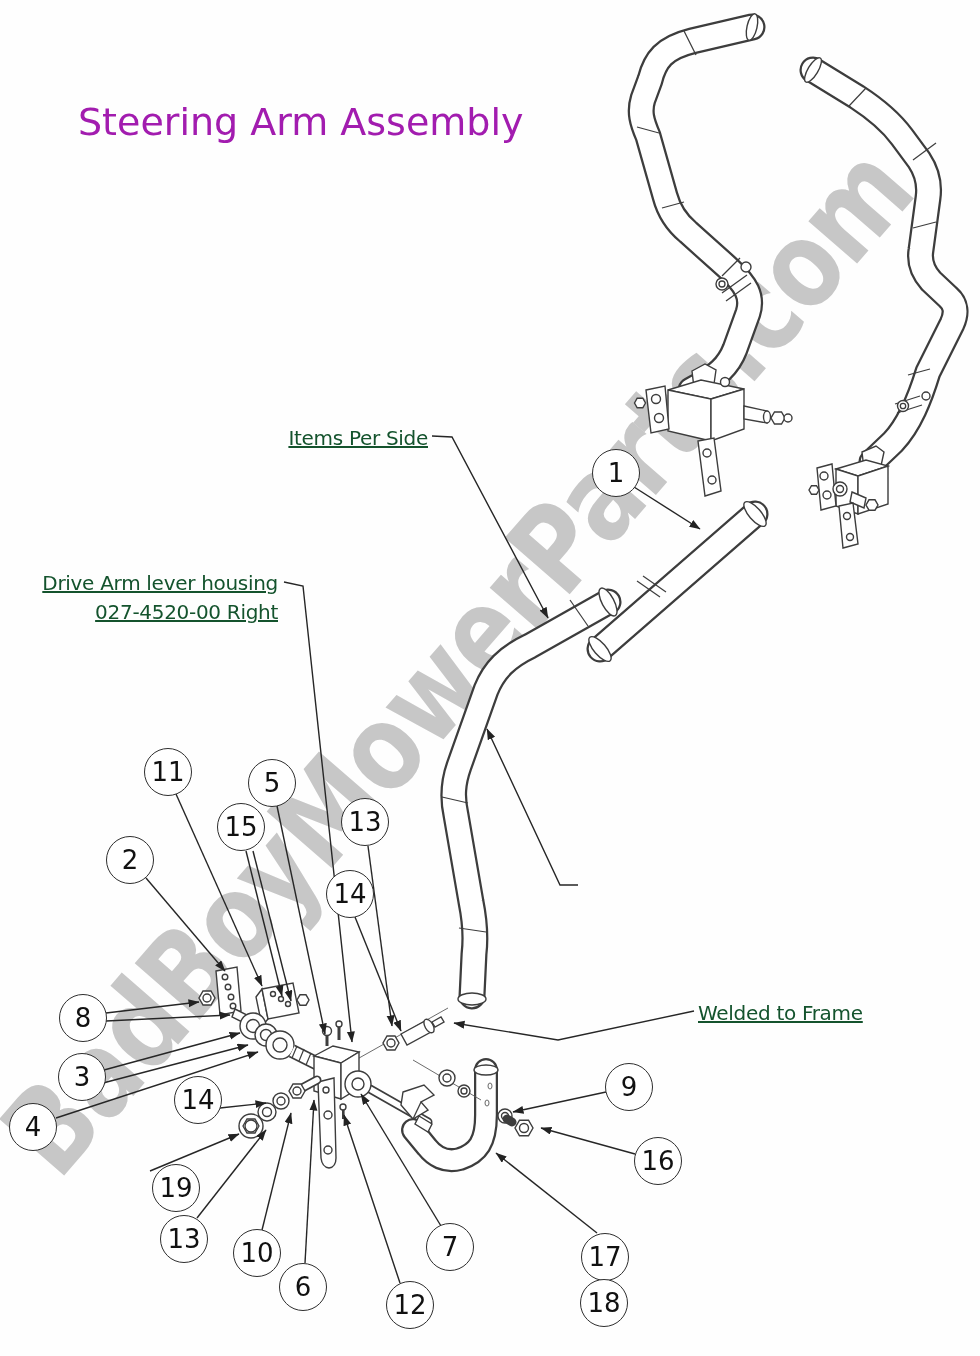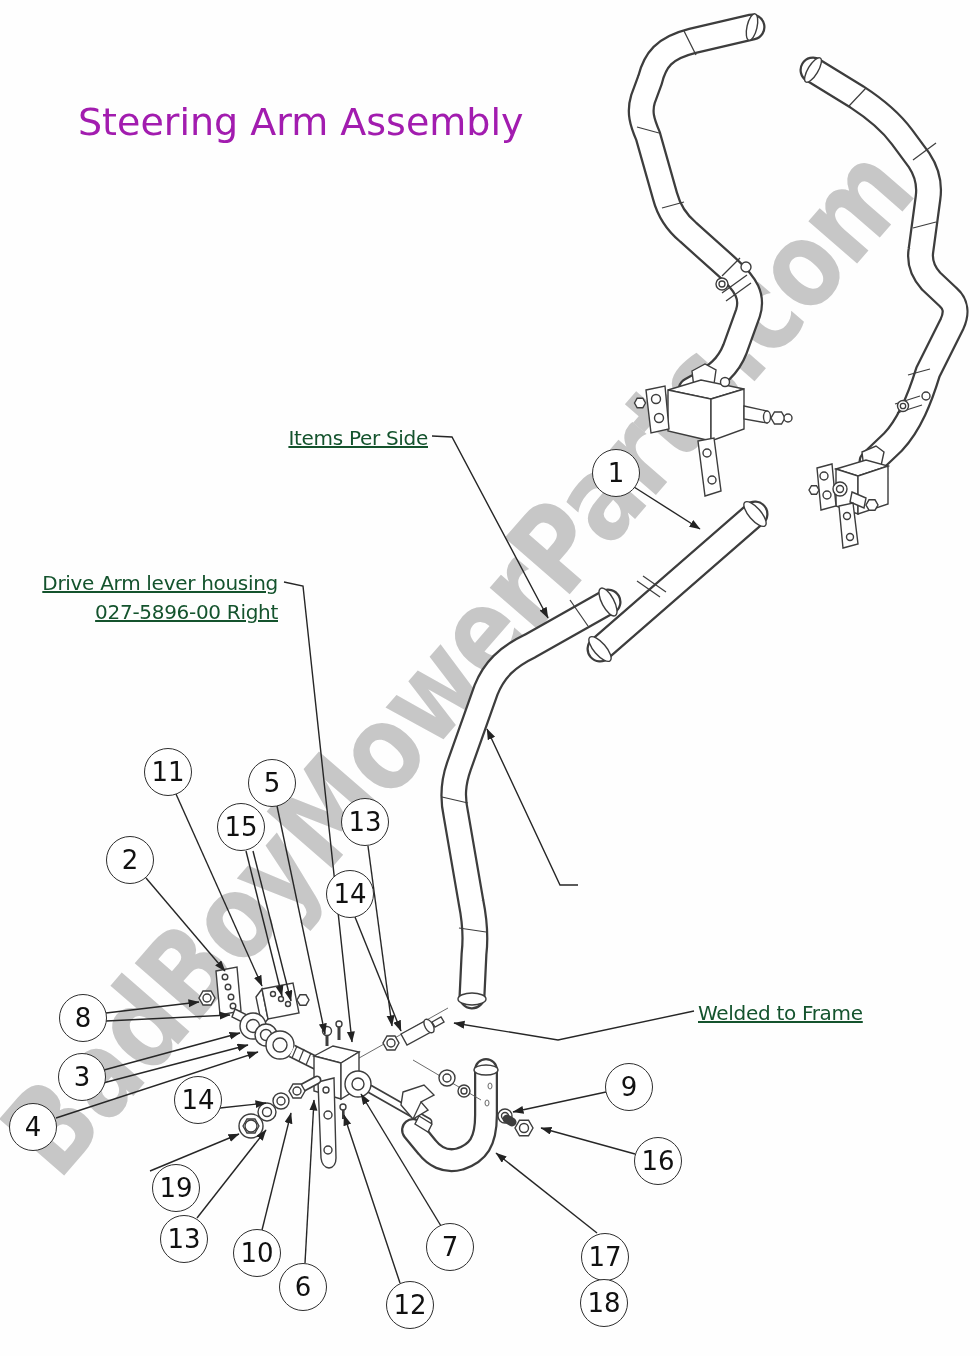--- a/index.html
+++ b/index.html
@@ -250,21 +250,21 @@
   </svg>
 
   <div class="page-title">Steering Arm Assembly</div>
 
   <div class="lbl right" style="left:260px;top:424px;width:168px;">
     <div>Items Per Side</div>
   </div>
 
   <div class="lbl right" style="left:30px;top:562px;width:248px;margin-top:7px;">
     <div>Drive Arm lever housing</div>
-    <div>027-5896-00 Right</div>
+    <div>027-4520-00 Right</div>
   </div>
 
 
   <div class="lbl" style="left:698px;top:999px;width:220px;">
     <div>Welded to Frame</div>
   </div>
 
   <div id="balloon-layer">
       <div class="balloon" style="left: 592px; top: 449px;">1</div>
       <div class="balloon" style="left: 106px; top: 836px;">2</div>

